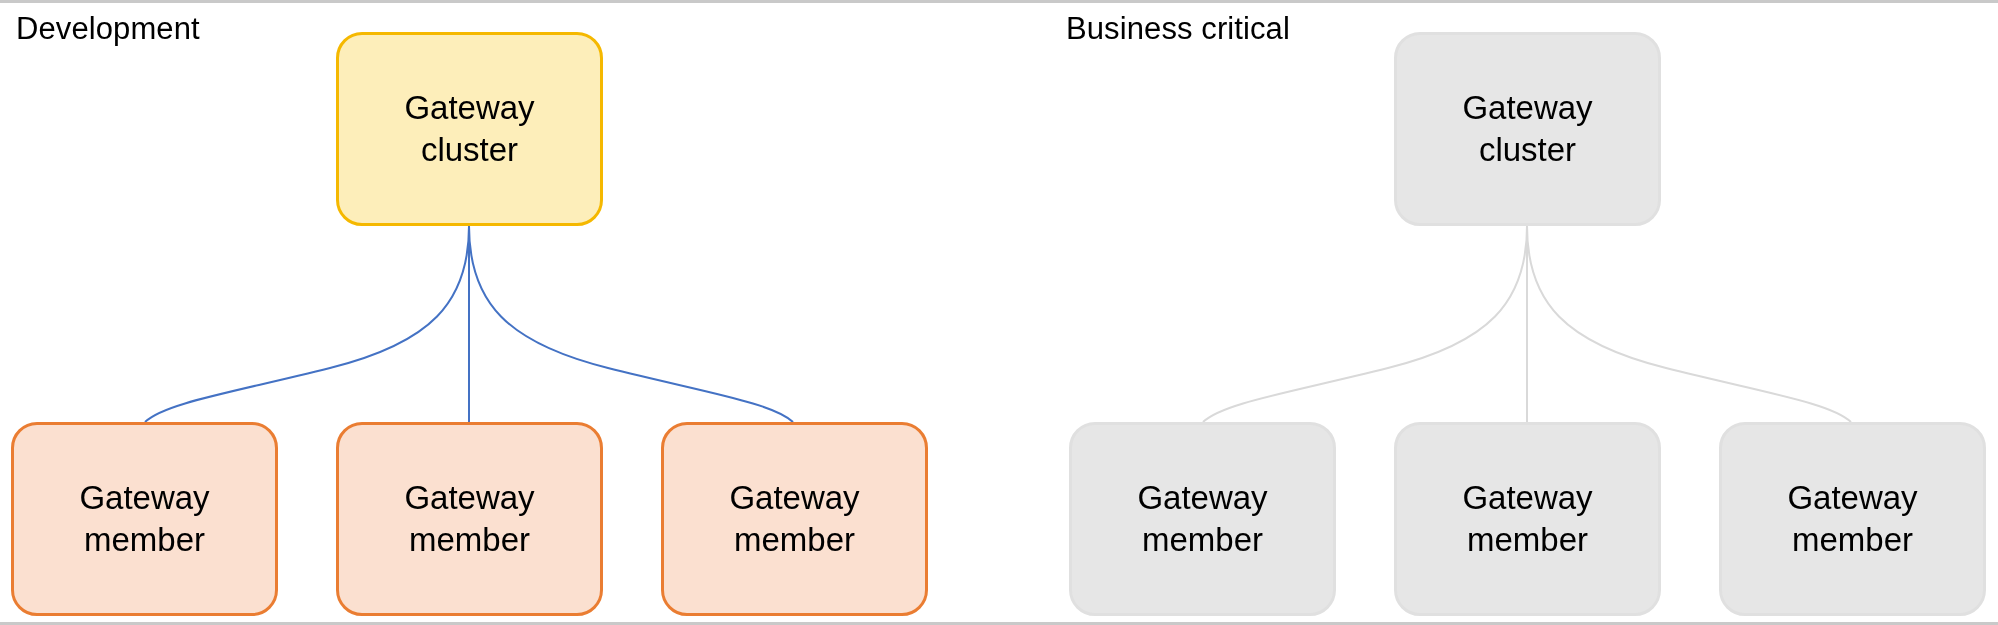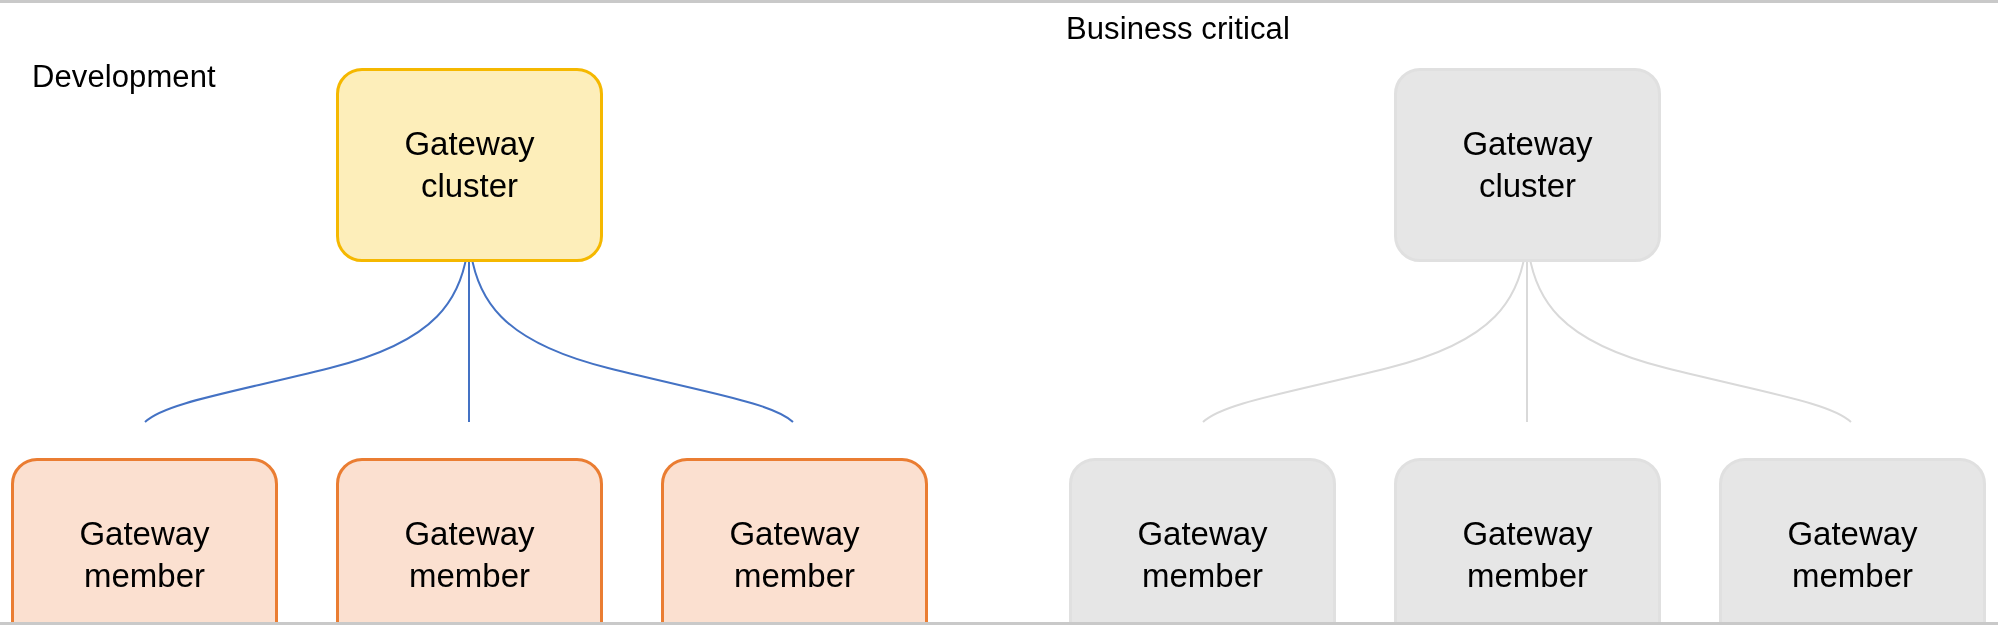--- a/index.html
+++ b/index.html
@@ -21,21 +21,21 @@
     overflow: hidden;
   }
   .section-title {
     position: absolute;
     font-size: 31px;
     line-height: 1;
     color: #000000;
     white-space: nowrap;
     letter-spacing: 0.1px;
   }
-  #title-development { left: 32px; top: 10px; margin-top: 48px; }
+  #title-development { left: 16px; top: 10px; }
   #title-business    { left: 1066px; top: 10px; }
 
   .edges {
     position: absolute;
     left: 0; top: 0;
     width: 1998px;
     height: 625px;
     pointer-events: none;
   }
 
@@ -44,21 +44,20 @@
     box-sizing: border-box;
     display: flex;
     flex-direction: column;
     align-items: center;
     justify-content: center;
     text-align: center;
     font-size: 33px;
     line-height: 1.28;
     color: #000000;
     border-radius: 26px;
-    margin-top: 36px;
   }
   .node .line { display: block; white-space: nowrap; }
 
   
   .node.cluster-dev {
     background: #fdeeba;
     border: 3px solid #f5b800;
   }
   .node.member-dev {
     background: #fbe0d0;

